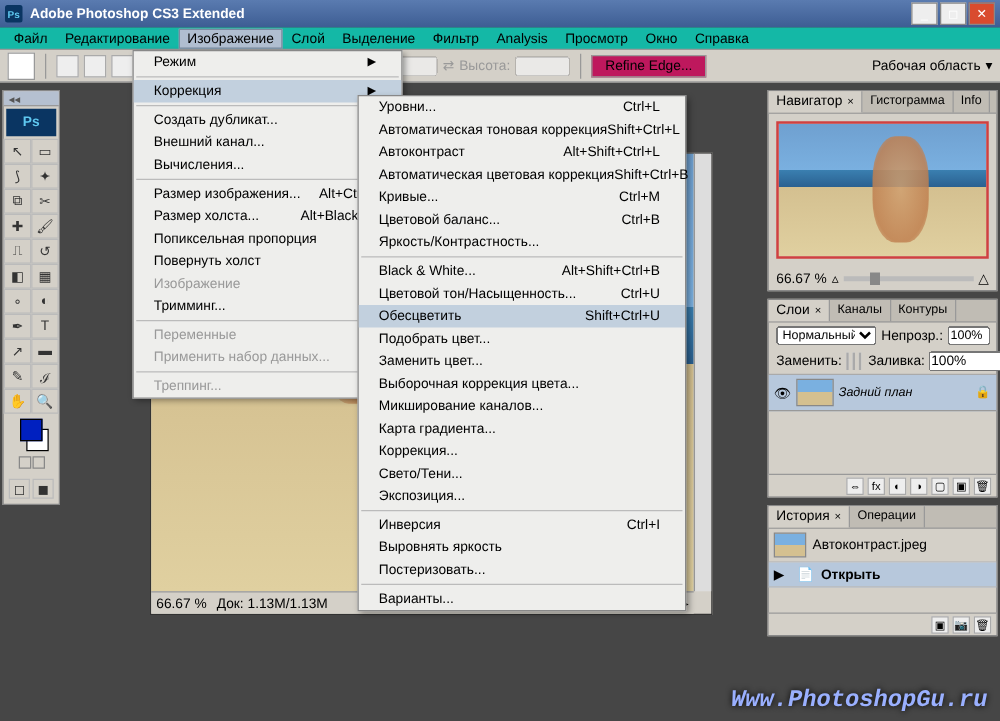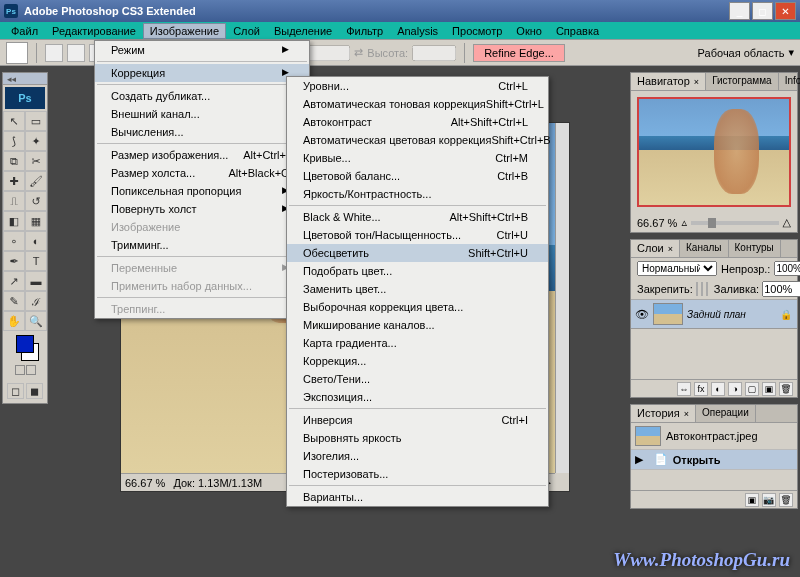--- a/index.html
+++ b/index.html
@@ -12,45 +12,45 @@
 .win-btn.close{background:#d94b2e;color:#fff}
 .menubar{height:18px;background:#14b8a6;display:flex;align-items:center;padding:0 4px;border-bottom:1px solid #999}
 .menubar span{padding:2px 7px;cursor:pointer}
 .menubar span.active{background:#b0bed0;border:1px solid #7a8aa0;padding:1px 6px}
 .optbar{height:26px;background:#d4d0c8;border-bottom:1px solid #999;display:flex;align-items:center;padding:2px 6px;gap:4px}
 .optbar .ps-sq{width:22px;height:22px;background:#fff;border:1px solid #999}
 .optbar .gicon{width:18px;height:18px;border:1px solid #aaa;background:#eee}
 .optbar .sep{width:1px;height:20px;background:#999;margin:0 4px}
 .optbar select{font-size:10px;height:18px}
 .optbar input{width:44px;height:16px;font-size:10px}
-.optbar .btn{padding:2px 10px;border:1px solid #999;background:#fca5a5}
+.optbar .btn{padding:2px 10px;border:1px solid #999;background:#be185d}
 .toolbox{position:absolute;left:2px;top:72px;width:46px;background:#d4d0c8;border:1px solid #888}
 .toolbox .hdr{height:12px;background:#b5c0d0;border-bottom:1px solid #999;display:flex;align-items:center;justify-content:flex-start;padding-left:4px;font-size:9px;color:#555}
 .toolbox .ps{height:22px;background:#0a3562;color:#5fc8f0;font-weight:bold;display:flex;align-items:center;justify-content:center;font-size:11px;margin:2px}
 .toolbox .tools{display:grid;grid-template-columns:1fr 1fr;gap:0}
 .toolbox .tool{width:22px;height:20px;border:1px solid #bbb;background:#d4d0c8;display:flex;align-items:center;justify-content:center;font-size:11px;color:#333}
 .toolbox .swatch-area{padding:4px;display:flex;flex-direction:column;align-items:center}
 .toolbox .fg{width:18px;height:18px;background:#0020c0;border:1px solid #000;position:relative;z-index:2}
 .toolbox .bg{width:18px;height:18px;background:#fff;border:1px solid #000;margin-top:-10px;margin-left:10px}
 .toolbox .mini{display:flex;gap:1px;margin-top:4px}
 .toolbox .mini div{width:10px;height:10px;border:1px solid #888}
 .dropdown{position:absolute;background:#eeeeec;border:1px solid #888;box-shadow:2px 2px 5px rgba(0,0,0,0.4);z-index:100}
-.dd-img{left:94px;top:40px;width:216px}
+.dd-img{left:106px;top:40px;width:216px}
 .dd-cor{left:286px;top:76px;width:263px}
 .dd-item{padding:3px 20px 3px 16px;display:flex;justify-content:space-between;white-space:nowrap;cursor:pointer}
 .dd-item.hl{background:#c2d0de}
 .dd-item.disabled{color:#999}
 .dd-item .arrow{font-size:9px}
 .dd-sep{height:1px;background:#bbb;margin:2px 2px}
 .doc-window{position:absolute;left:120px;top:122px;width:450px;height:370px;background:#d4d0c8;border:1px solid #333}
 .doc-window .canvas{position:absolute;top:0;left:0;right:14px;bottom:18px;background:linear-gradient(to bottom,#6fa0d0 0%,#7ab0e0 35%,#3a7fb0 35%,#2a6090 48%,#d4c090 48%,#e0d0a0 100%);overflow:hidden}
 .doc-window .figure{position:absolute;left:140px;top:20px;width:90px;height:180px;background:radial-gradient(ellipse at center,#c89060 0%,#b07040 70%,transparent 100%);border-radius:40% 40% 20% 20%;opacity:0.85}
 .doc-window .status{position:absolute;bottom:0;left:0;right:14px;height:18px;background:#d4d0c8;border-top:1px solid #999;display:flex;align-items:center;font-size:10px;padding:0 4px;gap:8px}
 .doc-window .scroll-v{position:absolute;right:0;top:0;bottom:18px;width:14px;background:#ddd;border-left:1px solid #999}
-.panels{position:absolute;right:2px;top:72px;width:168px;display:flex;flex-direction:column;gap:6px}
+.panels{position:absolute;right:2px;top:72px;width:184px;display:flex;flex-direction:column;gap:6px}
 .panel{background:#d4d0c8;border:1px solid #888}
 .panel .tabs{height:18px;display:flex;background:#c0bcb4;border-bottom:1px solid #999}
 .panel .tab{padding:2px 6px;font-size:10px;border-right:1px solid #999;cursor:pointer}
 .panel .tab.active{background:#d4d0c8}
 .panel .tab .x{margin-left:4px;font-size:9px}
 .nav-thumb{margin:6px;height:110px;background:linear-gradient(to bottom,#6fa0d0 0%,#7ab0e0 35%,#3a7fb0 35%,#2a6090 48%,#d4c090 48%,#e0d0a0 100%);border:2px solid #d04040;position:relative}
 .nav-thumb .fig{position:absolute;left:75px;top:10px;width:45px;height:85px;background:radial-gradient(ellipse,#d0a070 0%,#c08050 70%,transparent 100%);border-radius:40%;opacity:0.85}
 .nav-ctrl{display:flex;align-items:center;padding:3px 6px;gap:4px;font-size:10px}
 .nav-ctrl .slider{flex:1;height:4px;background:#bbb;position:relative}
 .nav-ctrl .slider::after{content:"";position:absolute;left:20%;top:-3px;width:8px;height:10px;background:#888}
@@ -62,21 +62,21 @@
 .layer-row{display:flex;align-items:center;padding:3px 4px;gap:4px;background:#b7c8dc;border-bottom:1px solid #999}
 .layer-row .eye{width:14px;height:14px;display:flex;align-items:center;justify-content:center}
 .layer-row .thumb{width:30px;height:22px;background:linear-gradient(to bottom,#7ab0e0 48%,#d4c090 48%);border:1px solid #888}
 .layer-row .name{flex:1;font-style:italic;font-size:10px}
 .layer-row .lock{font-size:10px}
 .panel-footer{height:18px;background:#d4d0c8;border-top:1px solid #999;display:flex;align-items:center;justify-content:flex-end;padding:0 4px;gap:3px}
 .panel-footer .ficon{width:14px;height:14px;border:1px solid #aaa;background:#eee;font-size:9px;display:flex;align-items:center;justify-content:center}
 .hist-row{display:flex;align-items:center;padding:3px 4px;gap:5px;font-size:10px;border-bottom:1px solid #bbb}
 .hist-row .thumb{width:26px;height:20px;background:linear-gradient(to bottom,#7ab0e0 48%,#d4c090 48%);border:1px solid #888}
 .hist-row.sel{background:#b7c8dc}
-.watermark{position:absolute;right:10px;bottom:6px;font-family:Liberation Serif, serif;font-size:19px;color:#9ab0ff;font-style:italic;font-weight:bold;text-shadow:0 0 5px #000}
+.watermark{position:absolute;right:10px;bottom:6px;font-family:Liberation Mono, monospace;font-size:19px;color:#9ab0ff;font-style:italic;font-weight:bold;text-shadow:0 0 5px #000}
 </style>
 </head>
 <body>
 
 <div class="titlebar">
   <div class="ps-logo">Ps</div>
   <div class="title">Adobe Photoshop CS3 Extended</div>
   <div class="win-btns">
     <div class="win-btn">_</div>
     <div class="win-btn">◻</div>
@@ -296,23 +296,20 @@
     </div>
     <div class="dd-sep"></div>
     <div class="dd-item">
       <span>Инверсия</span>
       <span>Ctrl+I</span>
     </div>
     <div class="dd-item">
       <span>Выровнять яркость</span>
     </div>
     <div class="dd-item">
-      <span>Изогелия...</span>
-    </div>
-    <div class="dd-item">
       <span>Постеризовать...</span>
     </div>
     <div class="dd-sep"></div>
     <div class="dd-item">
       <span>Варианты...</span>
     </div>
   </div>
 
 <div class="panels">
   <div class="panel">
@@ -337,21 +334,21 @@
       <div class="tab active"><span>Слои</span><span class="x">×</span></div>
       <div class="tab">Каналы</div>
       <div class="tab">Контуры</div>
     </div>
     <div class="layer-opts">
       <select><option>Нормальный</option></select>
       <span>Непрозр.:</span>
       <input value="100%" style="">
     </div>
     <div class="lock-row">
-      <span>Закрепить:</span>
+      <span>Заменить:</span>
       <div class="licon"></div>
       <div class="licon"></div>
       <div class="licon"></div>
       <span style="flex:1"></span>
       <span>Заливка:</span>
       <input value="100%" style="">
     </div>
     <div class="layer-row">
       <div class="eye">👁</div>
       <div class="thumb"></div>

